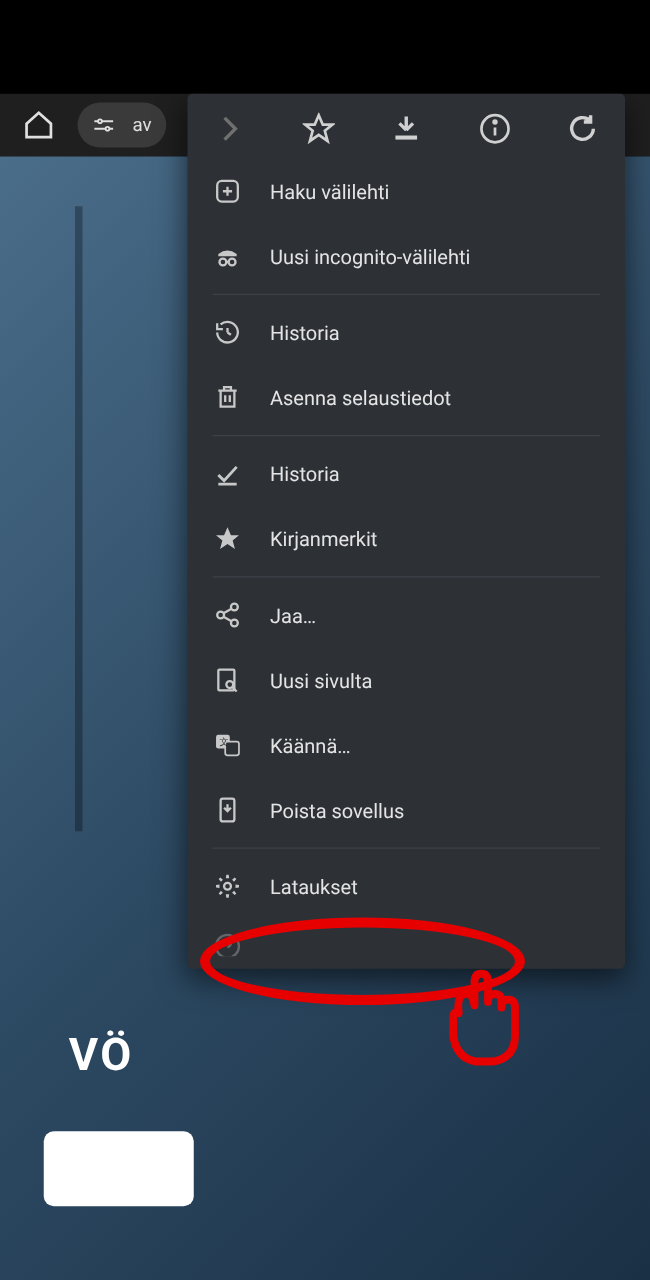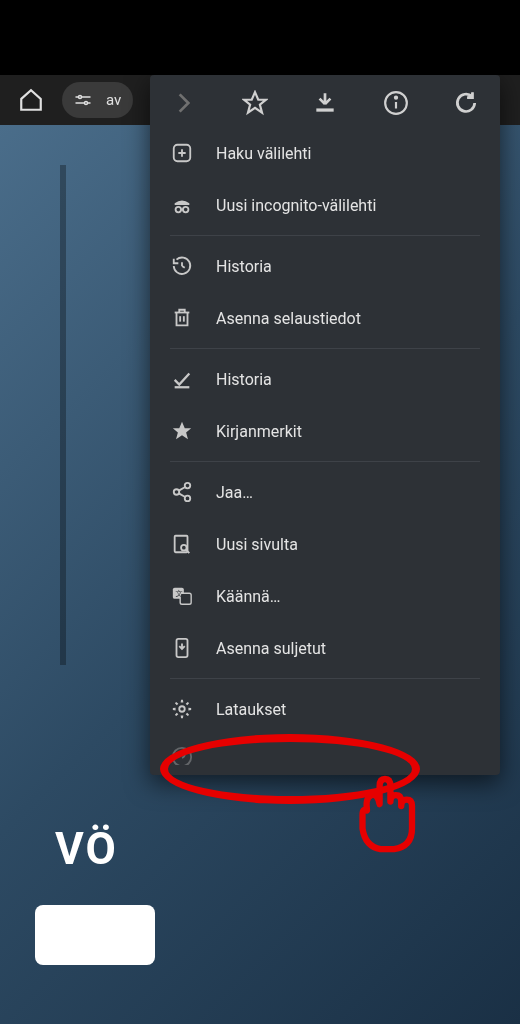--- a/index.html
+++ b/index.html
@@ -26,21 +26,21 @@
   top: 40px;
   width: 6px;
   height: 500px;
   background: rgba(0,0,0,0.3);
 }
 .page-title {
   position: absolute;
   left: 55px;
   top: 698px;
   color: #fff;
-  font-size: 44px;
+  font-size: 36px;
   font-weight: 700;
   letter-spacing: 2px;
 }
 .white-box {
   position: absolute;
   left: 35px;
   top: 780px;
   width: 120px;
   height: 60px;
   background: #fff;
@@ -328,21 +328,21 @@
     <span class="label">Käännä…</span>
   </div>
 
   <div class="menu-item">
     <span class="icon">
       <svg viewBox="0 0 24 24" width="22" height="22" fill="none" stroke="currentColor" stroke-width="2">
           <rect x="6" y="2" width="12" height="20" rx="2"></rect>
           <path d="M12 7 L12 13 M9 10 L12 13 L15 10"></path>
         </svg>
     </span>
-    <span class="label">Asenna suljetut</span>
+    <span class="label">Poista sovellus</span>
   </div>
 
 
   <div class="divider"></div>
 
   <div class="menu-item">
     <span class="icon">
       <svg viewBox="0 0 24 24" width="22" height="22" fill="currentColor">
           <path d="M12 8 A4 4 0 1 1 12 16 A4 4 0 1 1 12 8 M12 10 A2 2 0 1 0 12 14 A2 2 0 1 0 12 10"></path>
           <path d="M12 2 L13 2 L13.5 5 L10.5 5 L11 2 Z M12 22 L13 22 L13.5 19 L10.5 19 L11 22 Z M2 12 L2 11 L5 10.5 L5 13.5 L2 13 Z M22 12 L22 11 L19 10.5 L19 13.5 L22 13 Z M5 5 L5.7 4.3 L8 6.3 L6.3 8 L4.3 5.7 Z M19 19 L18.3 19.7 L16 17.7 L17.7 16 L19.7 18.3 Z M5 19 L4.3 18.3 L6.3 16 L8 17.7 L5.7 19.7 Z M19 5 L19.7 5.7 L17.7 8 L16 6.3 L18.3 4.3 Z"></path>

